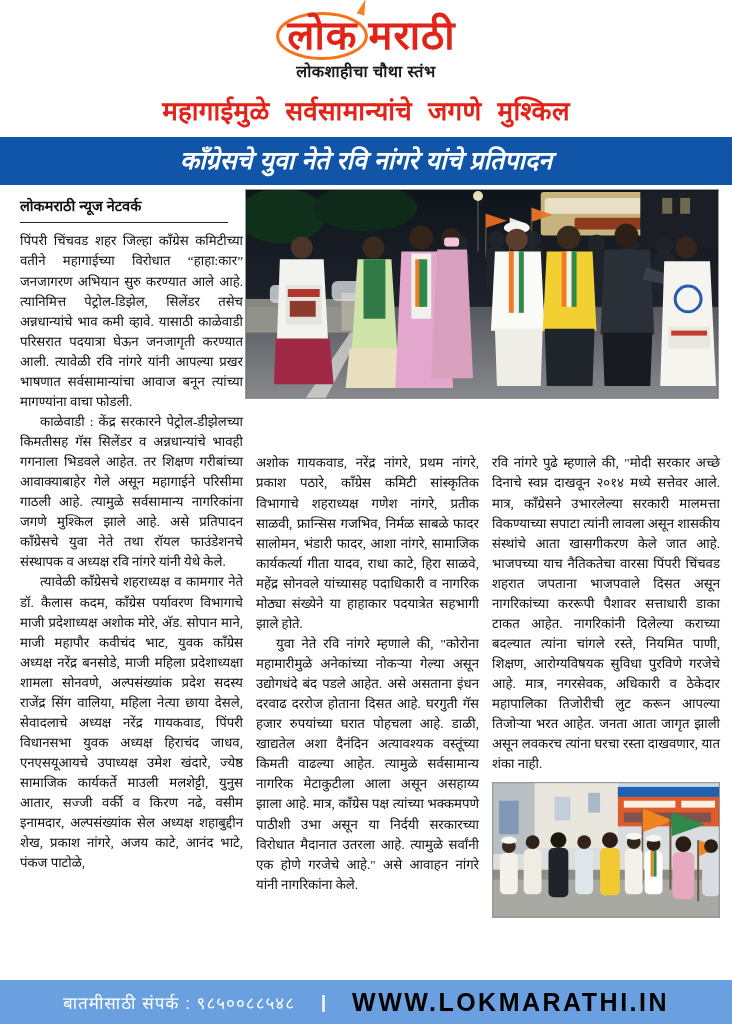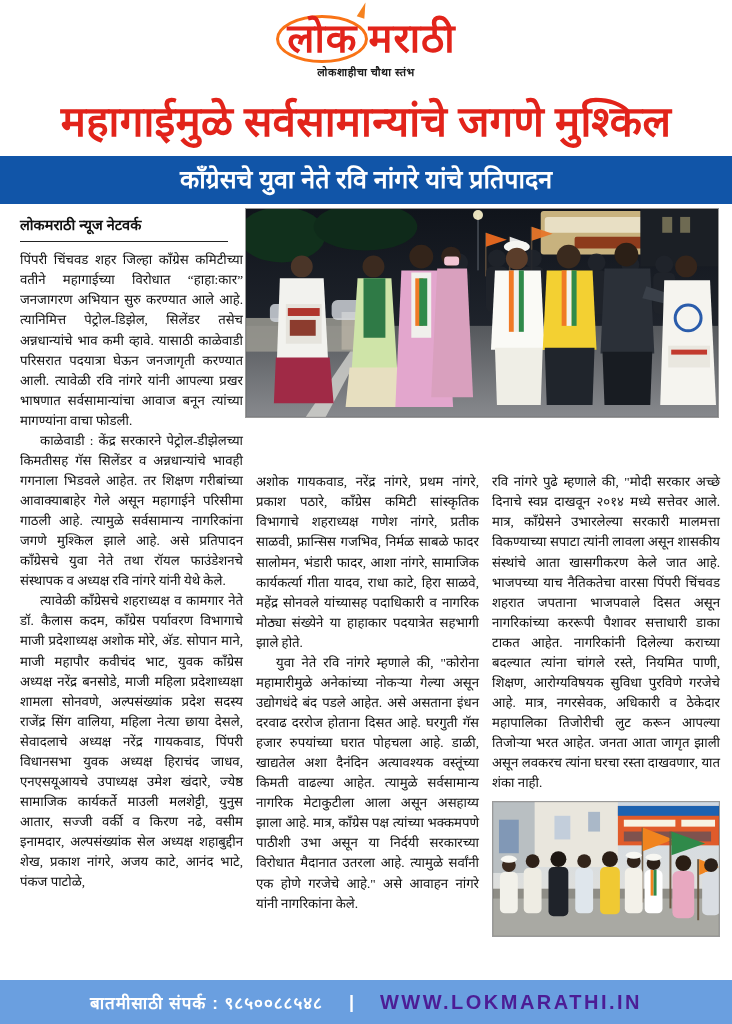--- a/index.html
+++ b/index.html
@@ -60,45 +60,46 @@
     width: 0;
     height: 0;
     border-left: 4px solid transparent;
     border-right: 4px solid transparent;
     border-bottom: 16px solid #f58220;
     transform: rotate(18deg);
   }
   .logo-marathi { }
   .logo-tag {
     font-family: "Liberation Sans", sans-serif;
-    font-size: 11px;
+    font-size: 16px;
     font-weight: bold;
     color: #1a1a1a;
     margin-top: 4px;
     letter-spacing: 0.5px;
   }
 
   
   .headline-main {
     background: #ffffff;
     text-align: center;
     padding: 6px 6px 8px 6px;
   }
   .headline-main .txt {
-    font-family: Liberation Serif, serif;
-    font-size: 42px;
+    font-family: Liberation Mono, monospace;
+    font-size: 26px;
     font-weight: bold;
     color: #e2231a;
     line-height: 1.18;
     letter-spacing: 0.3px;
   }
   .headline-sub {
     background: #1155a8;
     text-align: center;
     padding: 9px 6px 11px 6px;
+    font-style: italic;
   }
   .headline-sub .txt {
     font-family: "Liberation Sans", sans-serif;
     font-size: 25px;
     font-weight: bold;
     color: #ffffff;
     line-height: 1.15;
   }
 
   
@@ -173,35 +174,35 @@
     background: #6a9fe0;
     display: flex;
     align-items: center;
     justify-content: center;
     gap: 26px;
     flex: 0 0 44px;
   }
   .footer .ftxt {
     font-family: "Liberation Sans", sans-serif;
     font-size: 17px;
-    font-weight: bold;
+    font-weight: normal;
     color: #ffffff;
     letter-spacing: 1px;
   }
   .footer .fsep {
     font-family: "Liberation Sans", sans-serif;
     font-size: 18px;
     color: #ffffff;
     font-weight: bold;
   }
   .footer .fsite {
     font-family: "Liberation Sans", sans-serif;
-    font-size: 20px;
-    font-weight: bold;
-    color: #4c1d95;
+    font-size: 25px;
+    font-weight: bold;
+    color: #000000;
     letter-spacing: 2.5px;
   }
 </style>
 </head>
 <body>
 
 <div class="page">
 
   <div class="masthead">
     <div class="logo-wrap">

